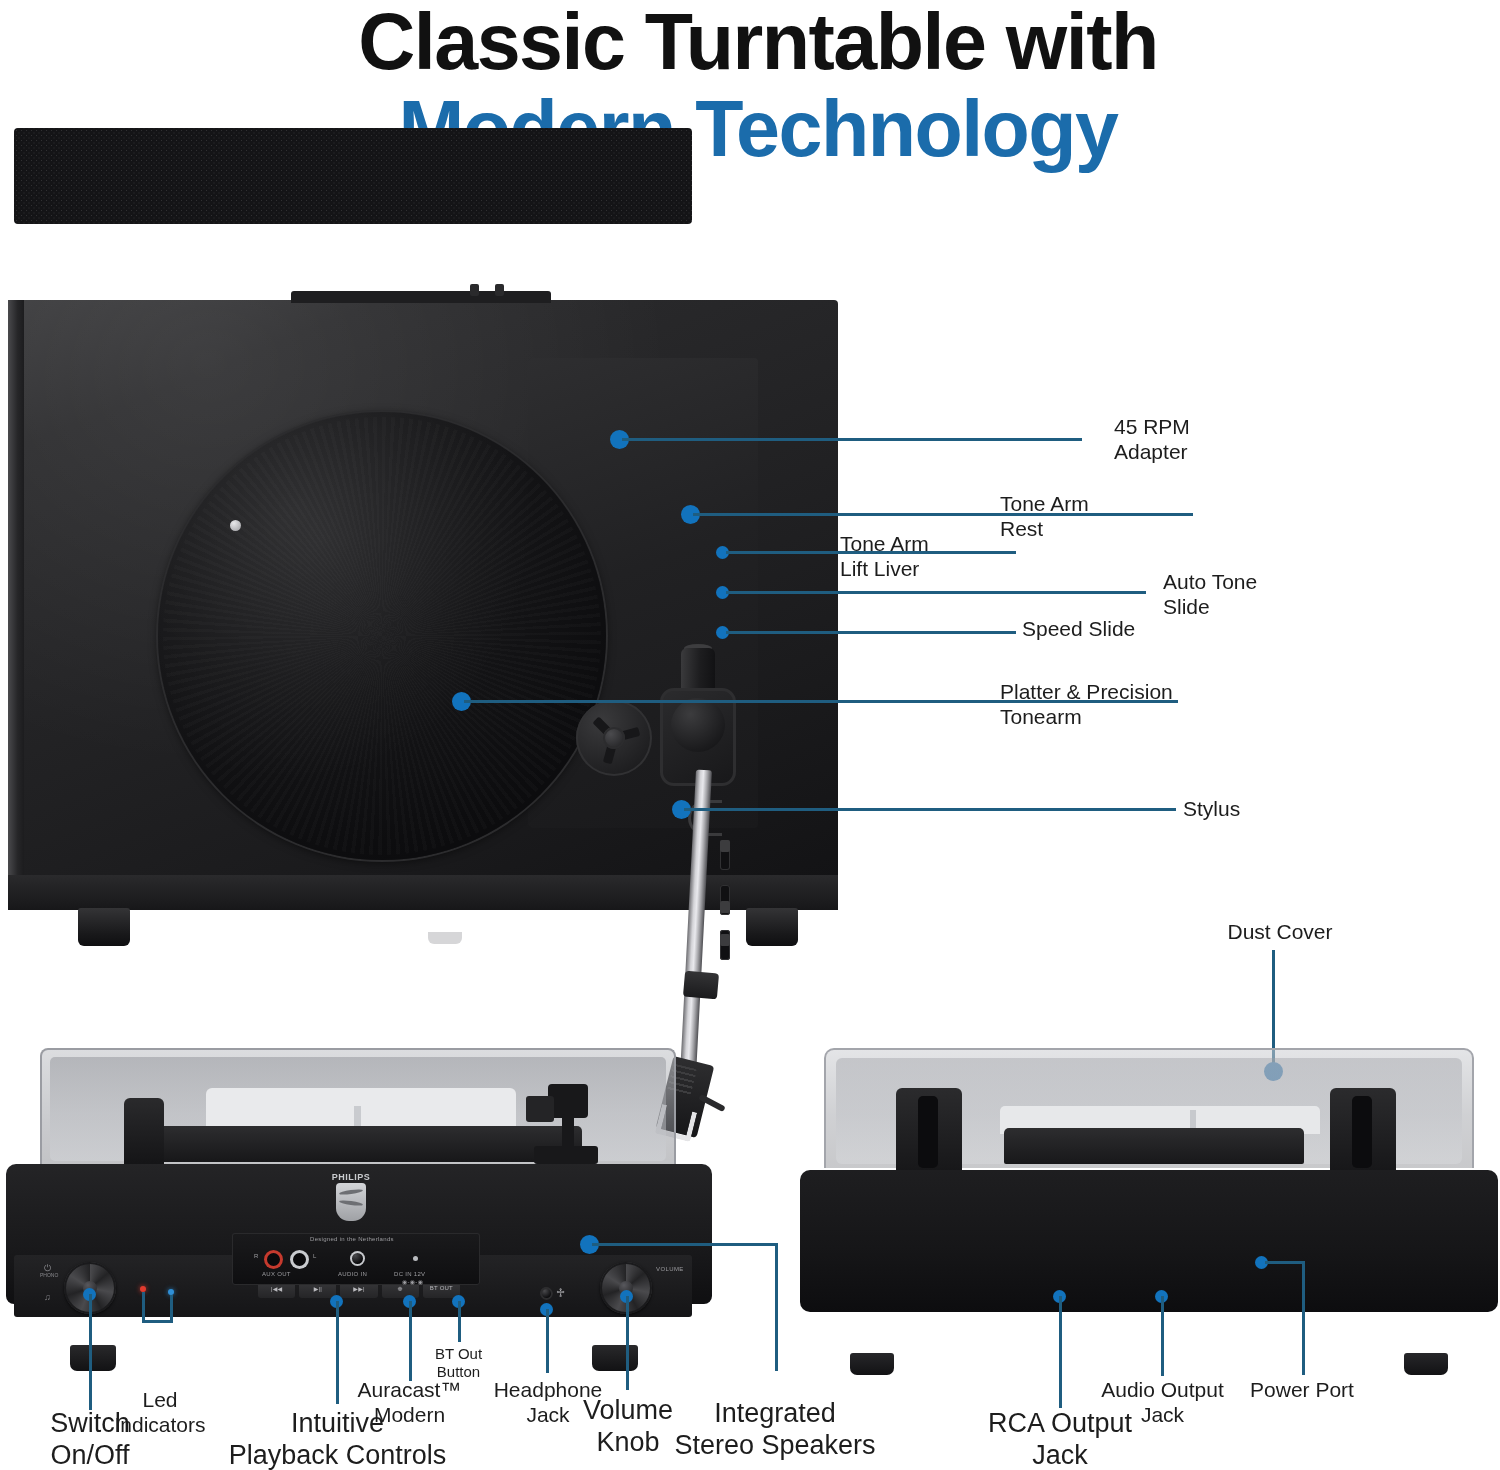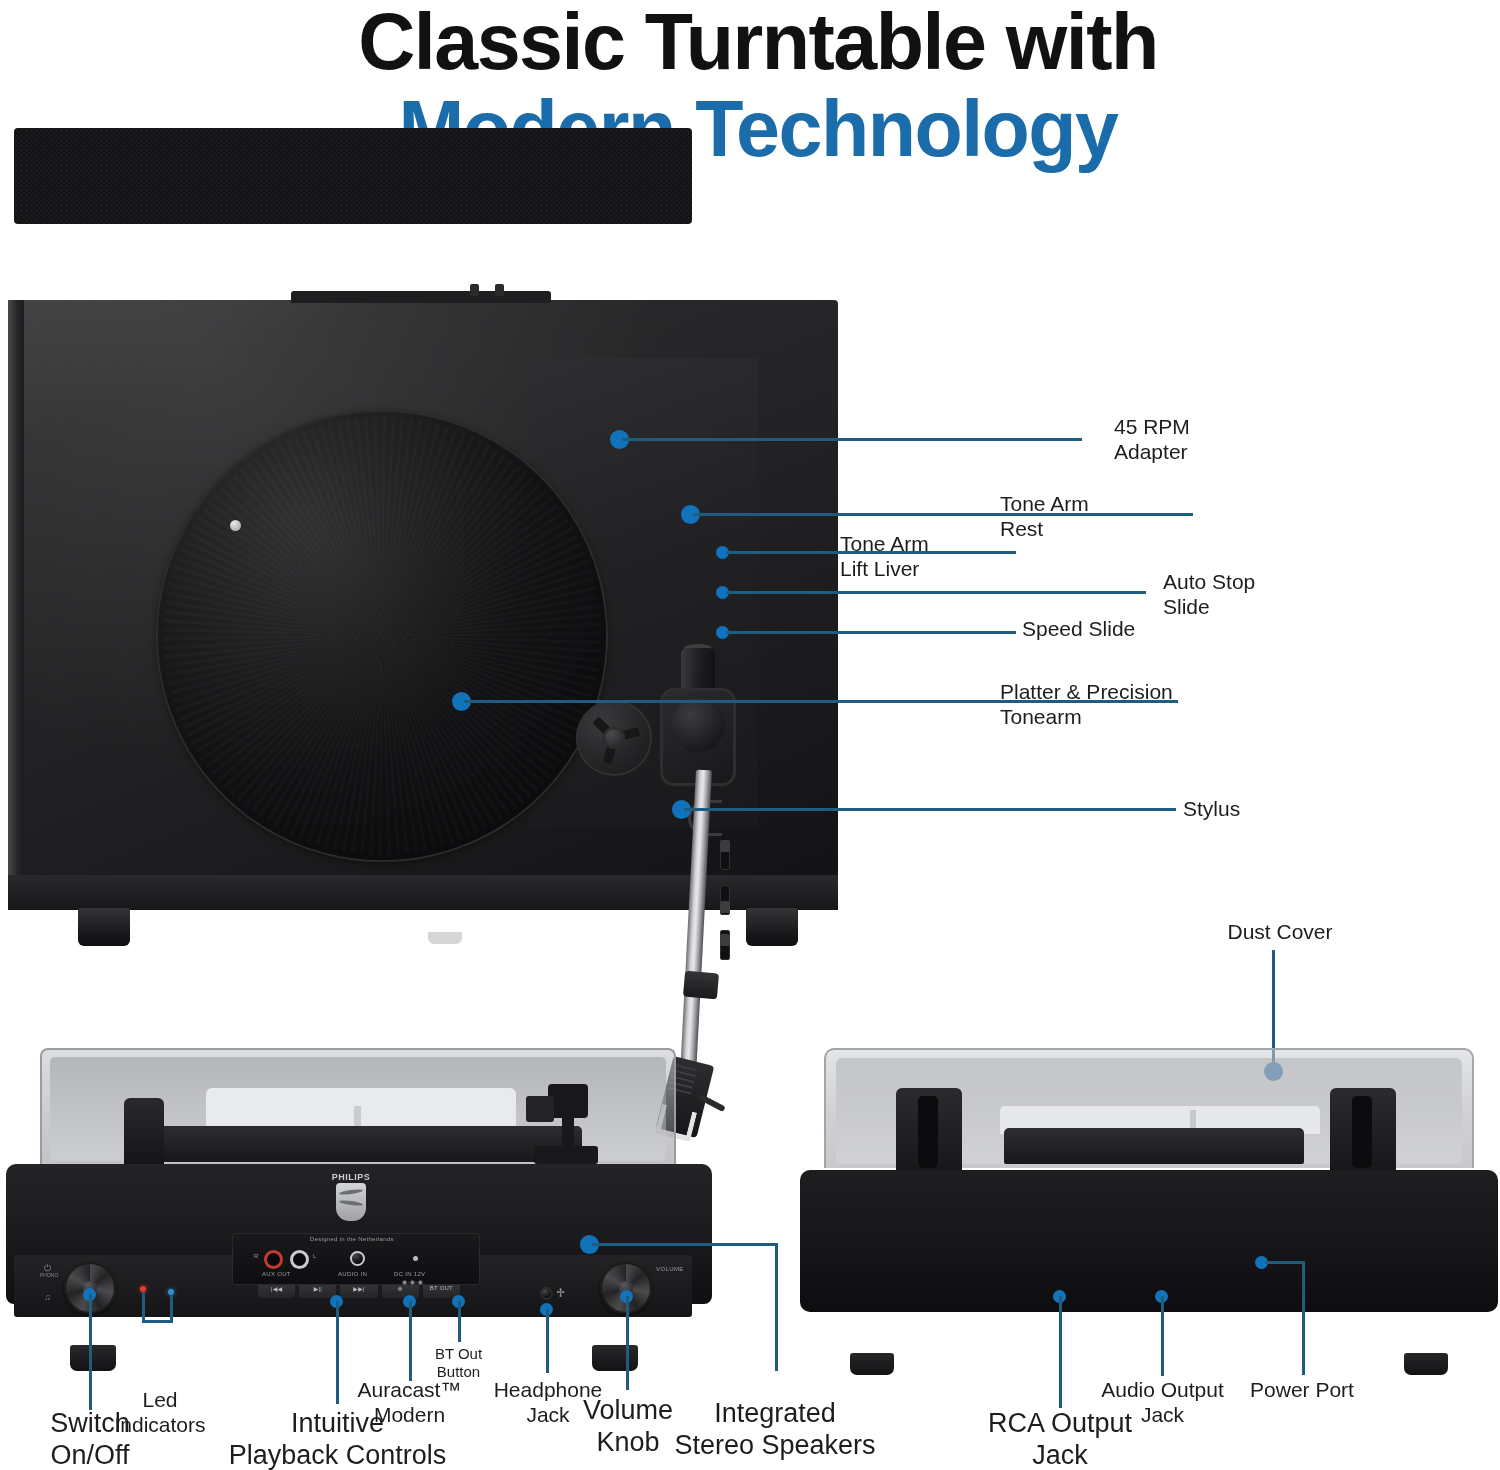--- a/index.html
+++ b/index.html
@@ -300,21 +300,21 @@
   <div class="callout ta-r" style="left:1000px; top:492px; width:305px;">Tone Arm
 Rest</div>
 
   <div class="dot sm" style="left:716px; top:546px;"></div>
   <div class="lead-h" style="left:726px; top:551px; width:290px;"></div>
   <div class="callout ta-r" style="left:840px; top:532px; width:285px;">Tone Arm
 Lift Liver</div>
 
   <div class="dot sm" style="left:716px; top:586px;"></div>
   <div class="lead-h" style="left:726px; top:591px; width:420px;"></div>
-  <div class="callout ta-l" style="left:1163px; top:570px; width:240px;">Auto Stop
+  <div class="callout ta-l" style="left:1163px; top:570px; width:240px;">Auto Tone
 Slide</div>
 
   <div class="dot sm" style="left:716px; top:626px;"></div>
   <div class="lead-h" style="left:726px; top:631px; width:290px;"></div>
   <div class="callout ta-l" style="left:1022px; top:617px; width:240px;">Speed Slide</div>
 
   <div class="dot" style="left:452px; top:692px;"></div>
   <div class="lead-h" style="left:464px; top:700px; width:714px;"></div>
   <div class="callout ta-r" style="left:1000px; top:680px; width:385px;">Platter &amp; Precision
 Tonearm</div>

